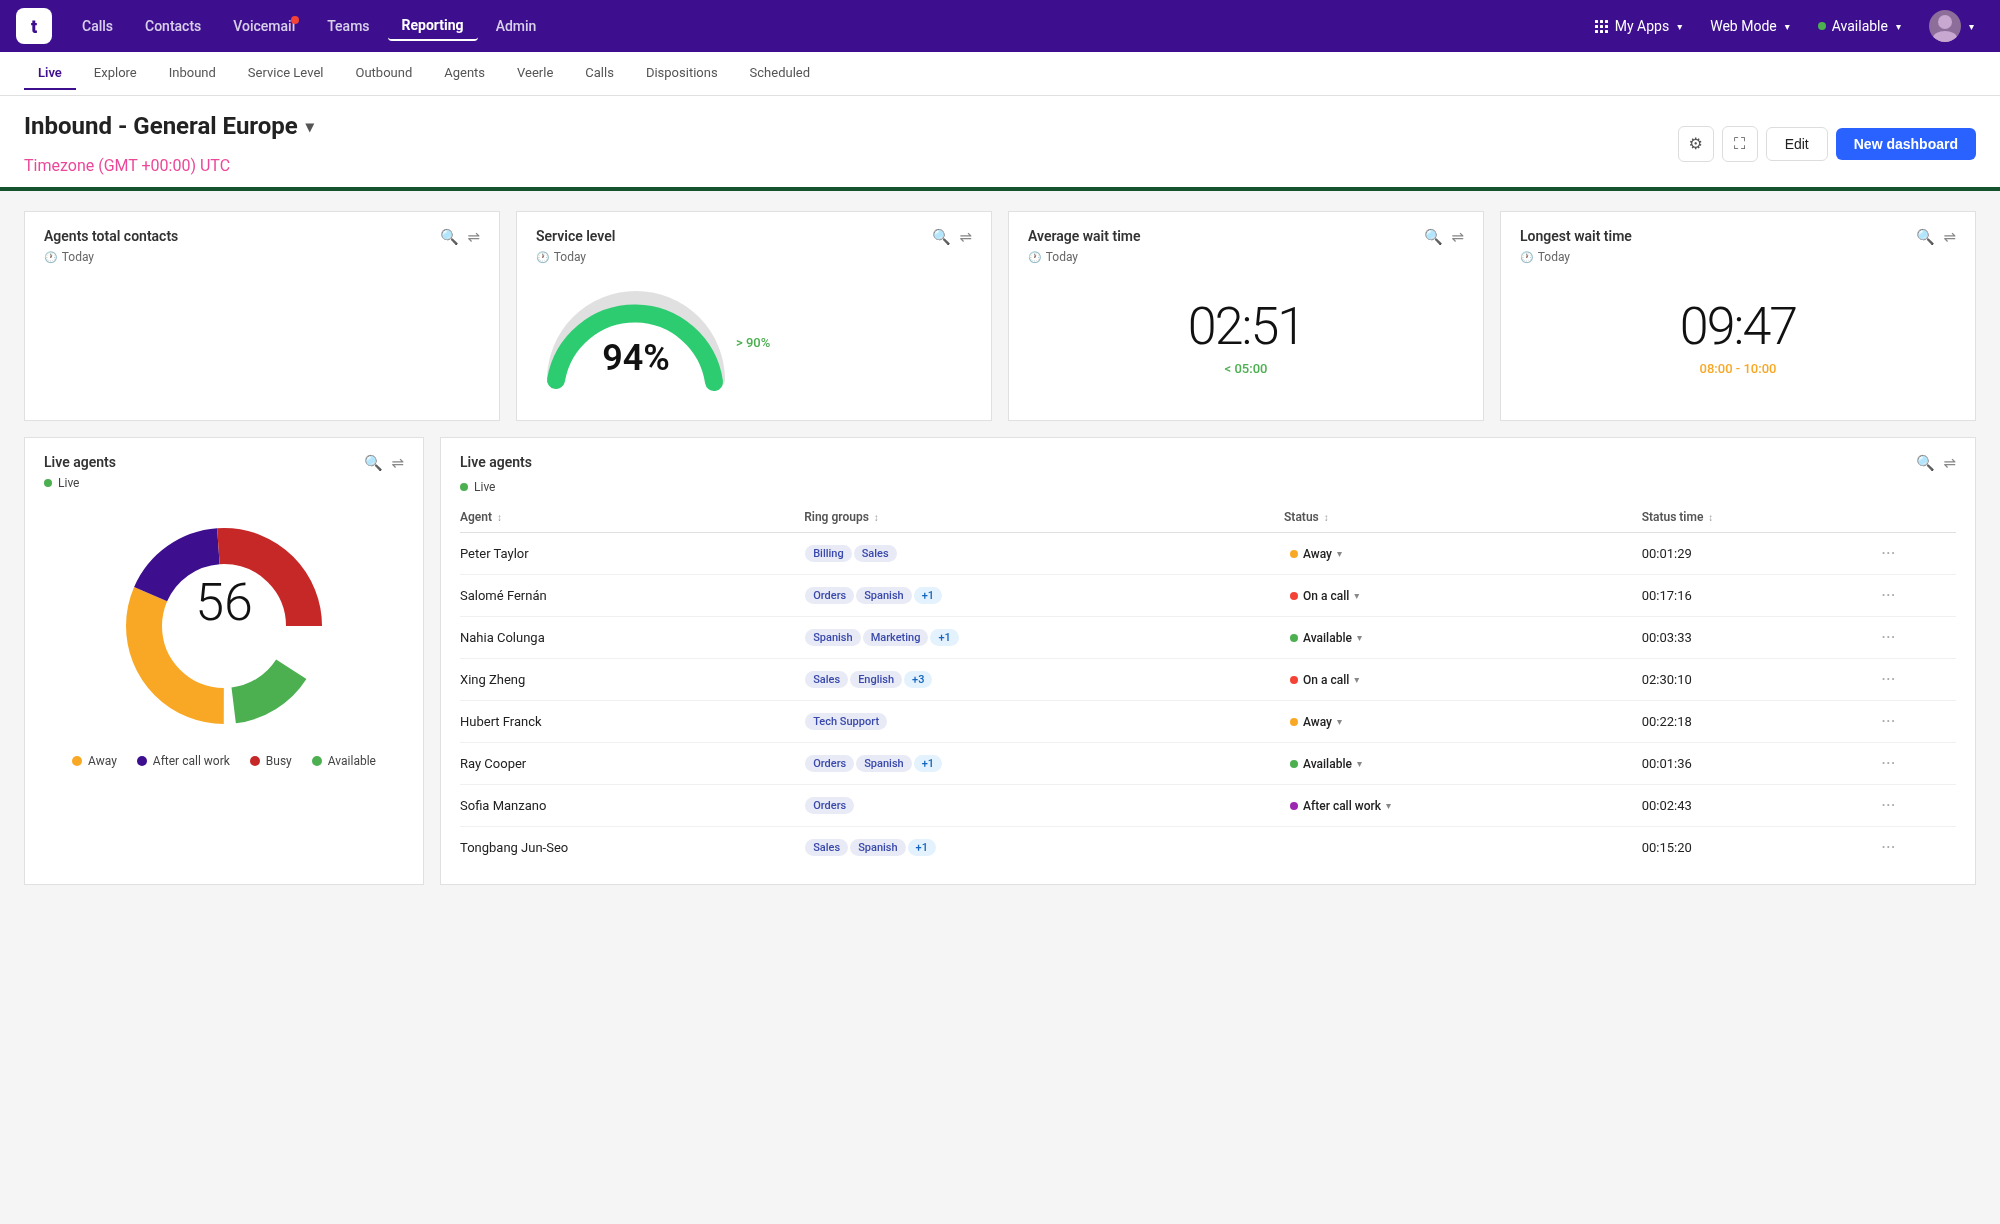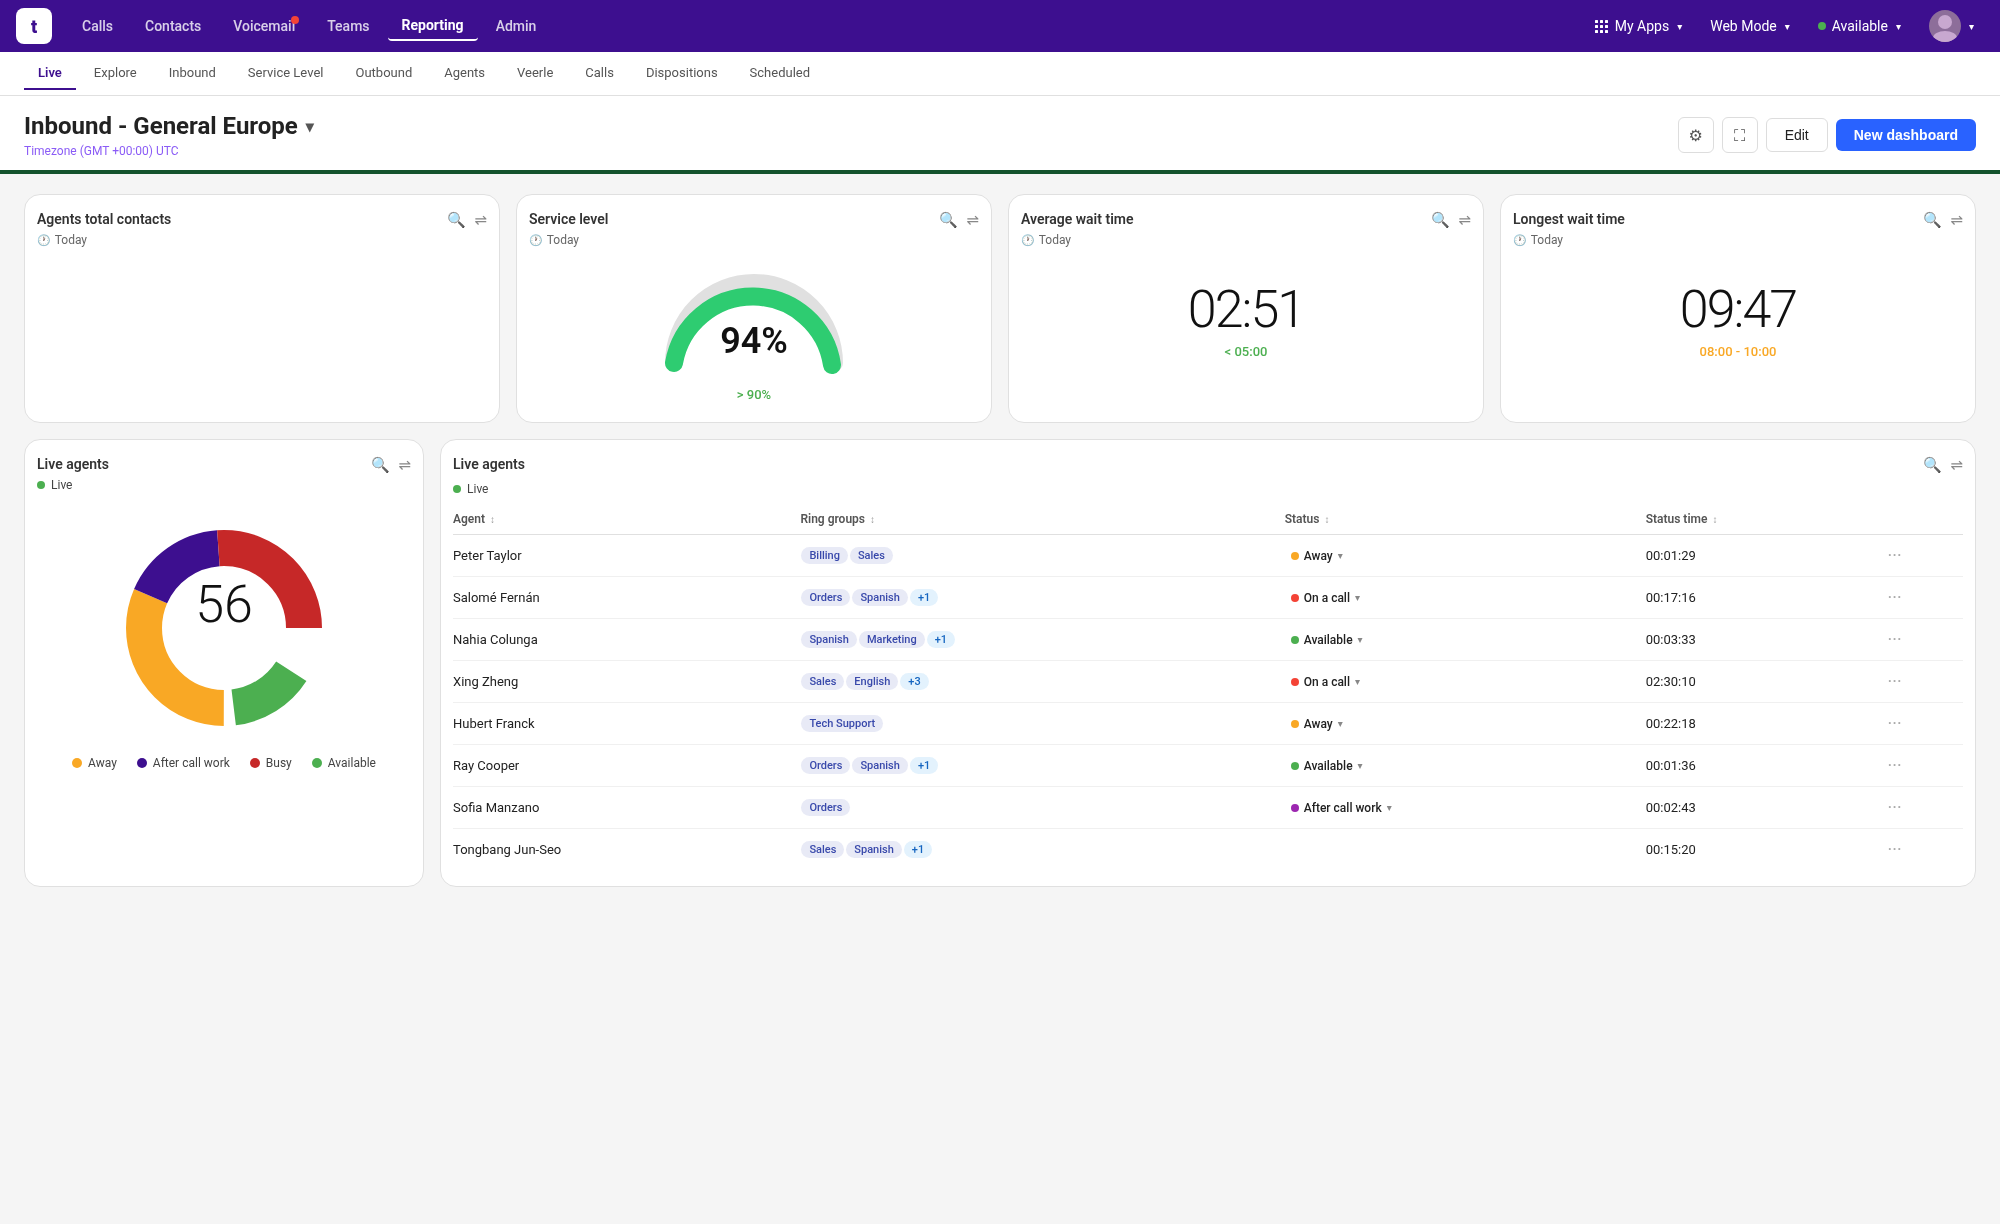--- a/index.html
+++ b/index.html
@@ -58,21 +58,21 @@
     
     .dash-header {
       background: white; padding: 16px 24px 12px; border-bottom: 4px solid #14532d;
       display: flex; align-items: center;
     }
     .dash-title-area { flex: 1; }
     .dash-title {
       font-size: 24px; font-weight: 700; display: flex; align-items: center; gap: 8px;
     }
     .dash-title .dropdown-arrow { font-size: 16px; color: #555; cursor: pointer; }
-    .dash-subtitle { font-size: 12px; color: #8b5cf6; margin-top: 4px; }
+    .dash-subtitle { font-size: 16px; color: #ec4899; margin-top: 16px; }
     .dash-actions { display: flex; align-items: center; gap: 8px; }
     .icon-btn {
       width: 36px; height: 36px; border-radius: 6px; border: 1px solid #ddd;
       background: white; display: flex; align-items: center; justify-content: center;
       cursor: pointer; font-size: 16px; color: #555;
     }
     .edit-btn {
       padding: 8px 18px; border: 1px solid #ddd; border-radius: 6px;
       background: white; font-size: 14px; font-weight: 500; cursor: pointer; color: #222;
     }
@@ -80,36 +80,36 @@
       padding: 8px 18px; border: none; border-radius: 6px;
       background: #2962ff; font-size: 14px; font-weight: 600; cursor: pointer; color: white;
     }
 
     
     .main-content { padding: 20px 24px; }
 
     
     .widget-row { display: flex; gap: 16px; margin-bottom: 16px; }
     .widget {
-      background: white; border-radius: 16px; border: 1px solid #e0e0e0;
-      padding: 16px 12px; position: relative; overflow: hidden;
+      background: white; border-radius: 0; border: 1px solid #e0e0e0;
+      padding: 16px 19px; position: relative; overflow: hidden;
     }
     .widget-sm { flex: 1; min-width: 0; }
     .widget-header { display: flex; align-items: flex-start; justify-content: space-between; margin-bottom: 4px; }
     .widget-title { font-size: 14px; font-weight: 600; color: #333; }
     .widget-icons { display: flex; gap: 8px; align-items: center; }
     .widget-icon { color: #888; cursor: pointer; font-size: 15px; }
     .widget-time { display: flex; align-items: center; gap: 4px; font-size: 12px; color: #666; margin-bottom: 8px; }
     .widget-time .clock-icon { font-size: 11px; }
 
     
     .metric-value { font-size: 72px; font-weight: 300; text-align: center; padding: 16px 0 8px; color: #111; line-height: 1; }
 
     
-    .gauge-container { display: flex; flex-direction: column; align-items: center; padding: 8px 0 4px; }
+    .gauge-container { display: flex; flex-direction: row; align-items: center; padding: 8px 0 4px; }
     .gauge-label { font-size: 13px; color: #4caf50; font-weight: 500; margin-top: 4px; }
 
     
     .time-value { font-size: 52px; font-weight: 300; text-align: center; padding: 24px 0 4px; color: #111; letter-spacing: -2px; }
     .time-subtext { font-size: 13px; text-align: center; color: #4caf50; font-weight: 500; }
     .time-subtext.yellow { color: #f9a825; }
 
     
     .donut-widget { flex: 1.2; }
     .donut-content { display: flex; flex-direction: column; align-items: center; padding: 16px 0 8px; }

